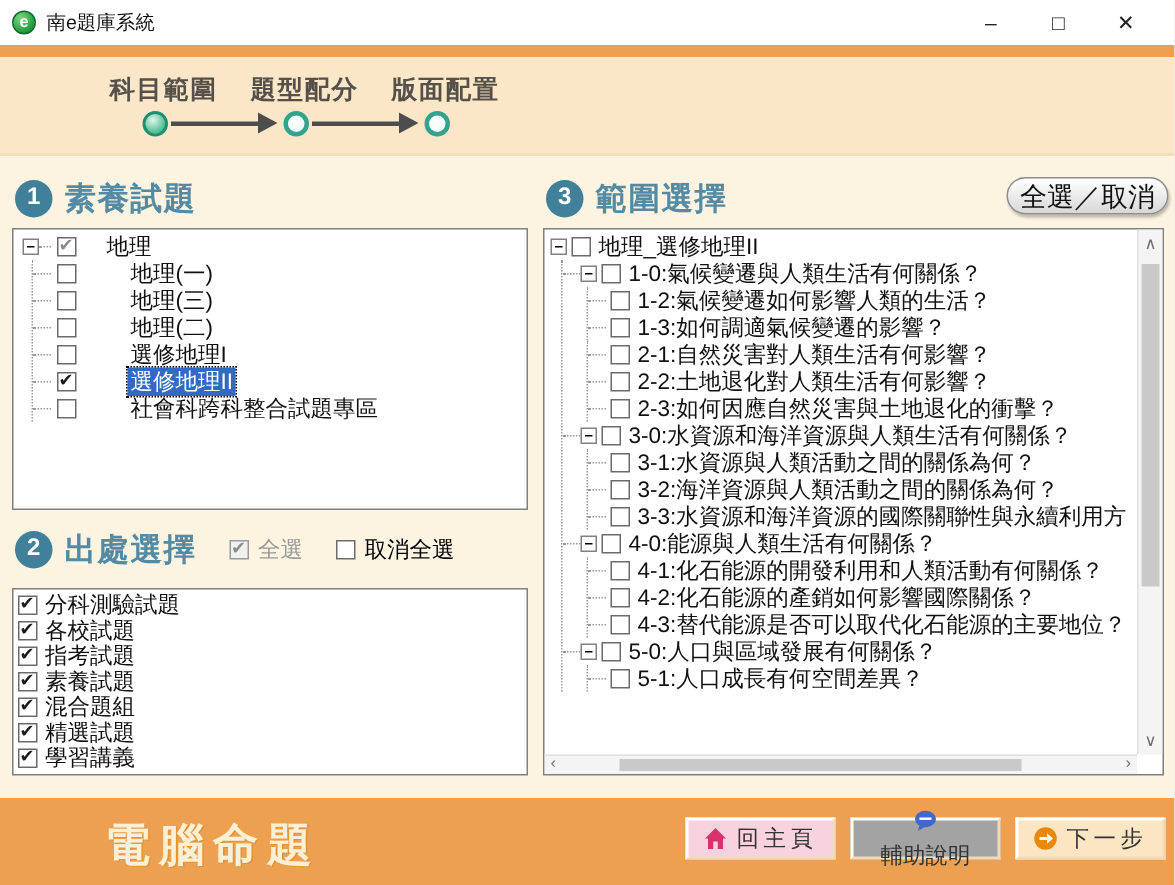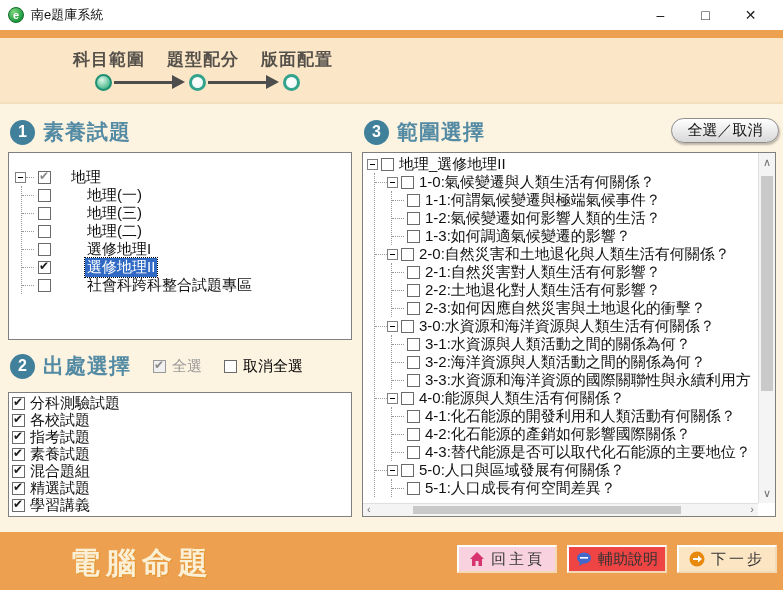--- a/index.html
+++ b/index.html
@@ -50,21 +50,21 @@
   .dots { width:8px; border-top:1px dotted #9a9a9a; flex:0 0 8px; }
   .cb { width:13px; height:13px; border:1px solid #6a6a6a; background:#fff; position:relative; flex:0 0 13px; }
   .cb.on::after { content:"✔"; position:absolute; left:0px; top:-3px; font-size:12px; color:#1a1a1a; }
   .cb.part::after { content:"✔"; position:absolute; left:0px; top:-3px; font-size:12px; color:#8b8b8b; }
   .cb.dis { background:#f0f0f0; border-color:#9a9a9a; }
   .cb.dis::after { color:#8b8b8b; }
   .tlabel { margin-left:4px; padding:0 2px; }
   .tlabel.selected { background:#316ac5; color:#fff; outline:1px dotted #000; }
   .kids { border-left:1px dotted #9a9a9a; }
 
-  #subject-tree { padding:15px 0 0 6px; }
+  #subject-tree { padding:2px 0 0 6px; }
   #subject-tree .kids { margin-left:6px; }
   #subject-tree .root-label { margin-left:18px; }
   #subject-tree .kids .tlabel { margin-left:34px; }
   #subject-tree .cb { margin-left:4px; }
 
   .src-ctl { display:flex; align-items:center; margin-left:22px; font-size:15px; }
   .src-ctl .cb { margin-right:6px; }
   .src-ctl.dim { color:#9a9a9a; }
   #source-list { padding:2px 0 0 3px; }
   #source-list .trow { height:17px; }
@@ -82,33 +82,33 @@
     border-left:1px solid #e0e0e0; }
   .vthumb { position:absolute; left:2px; right:2px; top:23px; height:215px; background:#c9c9c9; }
   .sarrow { position:absolute; color:#6f6f6f; font-size:11px; width:100%; text-align:center; }
   .hscroll { position:absolute; left:0; right:17px; bottom:0; height:13px; background:#f4f4f4;
     border-top:1px solid #e0e0e0; }
   .hthumb { position:absolute; top:2px; bottom:2px; left:50px; width:268px; background:#c9c9c9; }
   .harrow { position:absolute; color:#6f6f6f; font-size:11px; top:-1px; }
 
   .select-toggle { position:absolute; right:4px; top:14px; width:108px; height:25px;
     border:1px solid #8d8d8d; border-radius:13px;
-    background:linear-gradient(#ffffff,#d8d8d8); font-size:15px; color:#111;
+    background:linear-gradient(#ffffff,#d8d8d8); font-size:18px; color:#111;
     box-shadow:1px 2px 2px rgba(0,0,0,0.25); font-family:inherit; }
 
   
   .footer { position:absolute; left:0; right:0; bottom:0; height:58px; background:#eda04f; }
   .footer-title { position:absolute; left:70px; top:11px; font-size:30px; font-weight:bold;
     color:#fbf0d6; letter-spacing:6px; text-shadow:1px 1px 0 #e2952f; }
   .footer-buttons { position:absolute; right:6px; top:13px; display:flex; gap:10px; }
   .fbtn { width:100px; height:28px; display:flex; align-items:center; justify-content:center;
     gap:6px; font-size:15px; color:#333; border:2px solid #fff;
     border-right-color:#f3d9b6; border-bottom-color:#f3d9b6; font-family:inherit; }
   .fbtn-home { background:#f8d3df; letter-spacing:3px; }
-  .fbtn-help { background:#ef4444; }
+  .fbtn-help { background:#a3a3a3;flex-direction:column; }
   .fbtn-next { background:#fbe5c3; letter-spacing:3px; }
   .ficon { width:16px; height:16px; flex:0 0 16px; }
 </style>
 </head>
 <body>
 
 <div class="window">
 
   <div class="titlebar">
     <span class="app-icon">e</span>
@@ -240,38 +240,27 @@
             <div class="trow">
               <span class="stub"></span>
               <span class="exp"></span>
               <span class="cb"></span>
               <span class="tlabel">1-0:氣候變遷與人類生活有何關係？</span>
             </div>
             <div class="kids2">
               <div class="trow">
                 <span class="stub"></span>
                 <span class="cb"></span>
-                <span class="tlabel">1-1:何謂氣候變遷與極端氣候事件？</span>
-              </div>
-              <div class="trow">
-                <span class="stub"></span>
-                <span class="cb"></span>
                 <span class="tlabel">1-2:氣候變遷如何影響人類的生活？</span>
               </div>
               <div class="trow">
                 <span class="stub"></span>
                 <span class="cb"></span>
                 <span class="tlabel">1-3:如何調適氣候變遷的影響？</span>
               </div>
-            </div>
-            <div class="trow">
-              <span class="stub"></span>
-              <span class="exp"></span>
-              <span class="cb"></span>
-              <span class="tlabel">2-0:自然災害和土地退化與人類生活有何關係？</span>
             </div>
             <div class="kids2">
               <div class="trow">
                 <span class="stub"></span>
                 <span class="cb"></span>
                 <span class="tlabel">2-1:自然災害對人類生活有何影響？</span>
               </div>
               <div class="trow">
                 <span class="stub"></span>
                 <span class="cb"></span>

